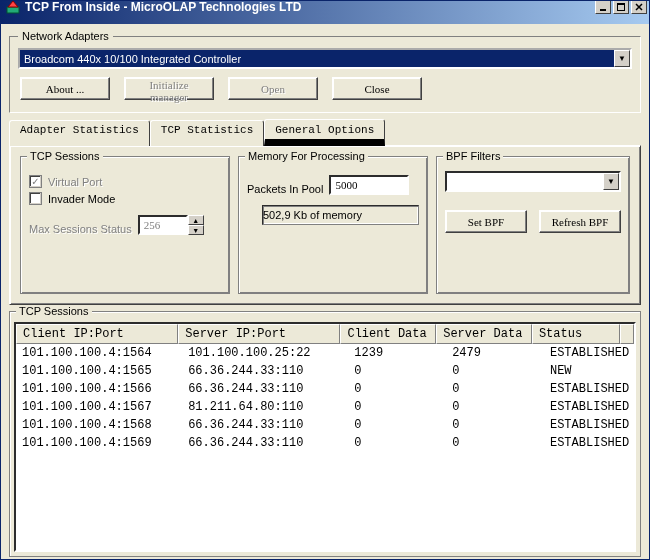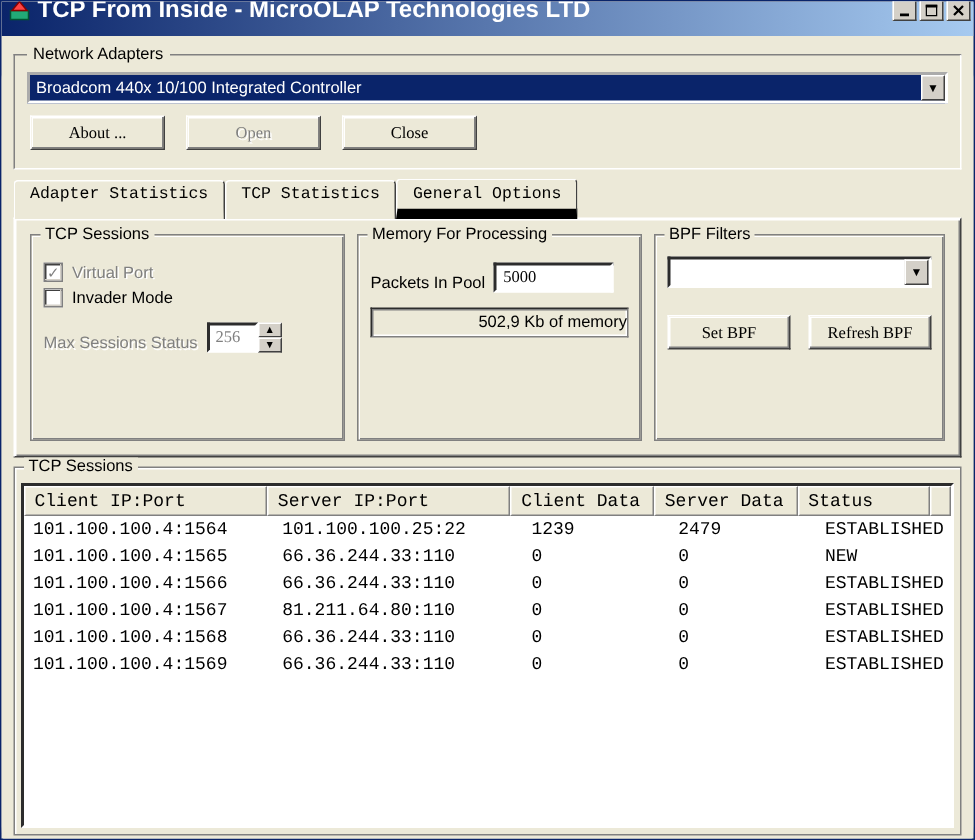--- a/index.html
+++ b/index.html
@@ -14,21 +14,21 @@
     border: 1px solid #0a246a;
   }
   .titlebar {
     height: 23px;
     background: linear-gradient(to right, #0a246a, #a6caf0);
     color: #fff;
     display: flex;
     align-items: center;
     padding: 0 2px 11px 4px;
     font-weight: bold;
-    font-size: 16px;
+    font-size: 12px;
   }
   .titlebar .icon { width: 16px; height: 16px; margin-right: 4px; display:flex; align-items:center; justify-content:center;}
   .titlebar .title { flex: 1; }
   .titlebar .ctrl {
     width: 16px; height: 14px;
     background: #d4d0c8;
     border: 1px solid #fff;
     border-right-color: #404040;
     border-bottom-color: #404040;
     margin-left: 2px;
@@ -166,23 +166,24 @@
     width:16px; height:10px;
     background:#d4d0c8;
     border:1px solid #fff;
     border-right-color:#404040;
     border-bottom-color:#404040;
     font-size:7px; display:flex; align-items:center; justify-content:center;
   }
   .memostatus {
     border:1px inset #808080;
     box-shadow: inset 1px 1px #808080, inset -1px -1px #fff;
-    text-align:right;
+    text-align:left;
     padding:3px 0;
     margin-top:10px;
+    margin-left:15px;
   }
   .bpfcombo {
     background:#fff;
     border:2px inset #fff;
     border-top-color:#808080; border-left-color:#808080;
     height:21px; width:100%;
     position:relative; display:flex; align-items:center; padding-left:4px;
   }
   .bpfcombo .arrow{
     width:16px; height:100%; position:absolute; right:0; top:0;
@@ -263,20 +264,21 @@
 <div class="client">
 
   <fieldset class="group">
     <legend>Network Adapters</legend>
     <div class="dropdown">
       <span>Broadcom 440x 10/100 Integrated Controller</span>
       <span class="arrow">▼</span>
     </div>
     <div class="btnrow">
       <button class="btn">About ...</button>
+      <button class="btn disabled">Initialize manager</button>
       <button class="btn disabled">Open</button>
       <button class="btn">Close</button>
     </div>
   </fieldset>
 
   <div class="tabs">
     <div class="tab">Adapter Statistics</div>
     <div class="tab">TCP Statistics</div>
     <div class="tab active">General Options</div>
   </div>
@@ -288,21 +290,21 @@
         <span class="cb">✓</span>
         <span>Virtual Port</span>
       </div>
       <div class="checkbox">
         <span class="cb"></span>
         <span>Invader Mode</span>
       </div>
       <div class="lblrow">
         <span class="label disabled">Max Sessions Status</span>
         <div class="spinner">
-          <div class="textfield" style="width:34px;color:#808080">256</div>
+          <div class="textfield" style="width:50px;color:#808080">256</div>
           <div class="spinbtns">
             <div class="spinbtn">▲</div>
             <div class="spinbtn">▼</div>
           </div>
         </div>
       </div>
     </div>
 
     <div class="subgroup" style="flex:0 0 190px">
       <div class="legend">Memory For Processing</div>

